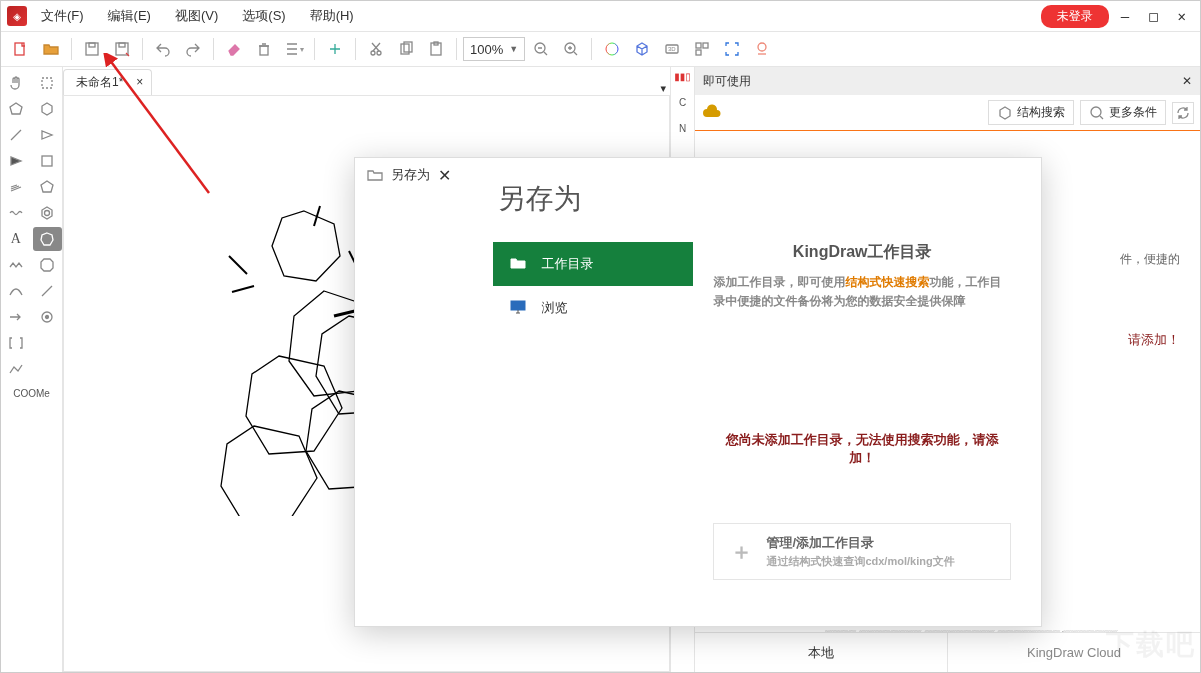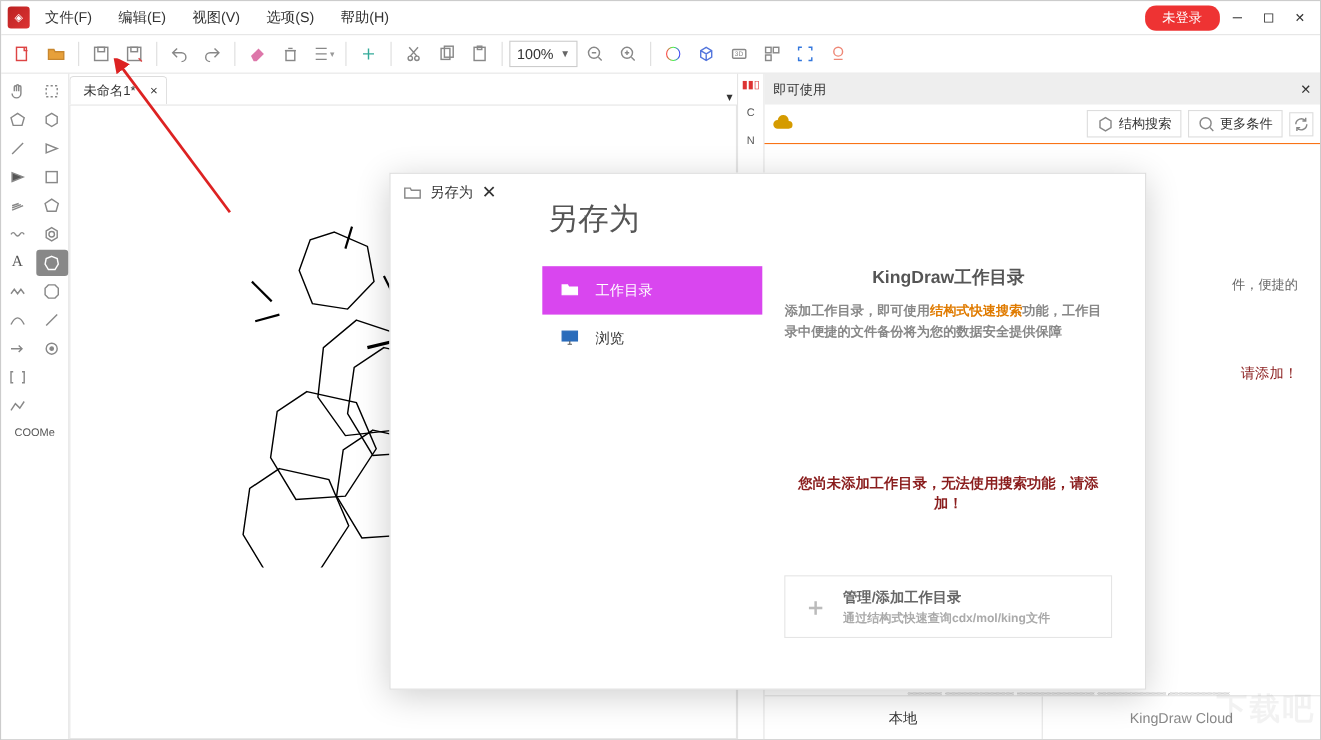--- a/index.html
+++ b/index.html
@@ -61,21 +61,21 @@
 
 
 .modal { position:absolute; left:353px; top:144px; width:688px; height:470px; background:#fff; border:1px solid #ddd; box-shadow:0 6px 30px rgba(0,0,0,.2); z-index:20; display:flex; flex-direction:row;margin-top:12px; }
 .modal .m-titlebar { height:34px; display:flex; align-items:center; padding:0 12px; gap:8px; }
 .modal .m-titlebar .m-close { margin-left:auto; cursor:pointer; font-size:16px; }
 .modal .m-body { flex:1; display:flex; flex-direction:column; padding:22px 30px 18px 30px; }
 .modal .big-title { font-size:28px; color:#555; margin-bottom:24px; padding-left:4px; }
 .modal .cols { flex:1; display:flex; gap:20px; }
 .modal .leftcol { width:200px; }
 .modal .opt { height:44px; display:flex; align-items:center; gap:12px; padding:0 14px; cursor:pointer; }
-.modal .opt.active { background:#d946ef; color:#fff; }
+.modal .opt.active { background:#15803d; color:#fff; }
 .modal .opt .oi { width:22px; text-align:center; }
 .modal .rightcol { flex:1; display:flex; flex-direction:column;font-weight:bold; }
 .modal .rc-title { font-size:16px; color:#555; text-align:center; margin-top:0; }
 .modal .rc-desc { font-size:12px; color:#888; text-align:left; margin-top:10px; line-height:1.6; }
 .modal .rc-desc .hl { color:#e07b00; }
 .modal .rc-warn { color:#8a1d1d; text-align:center; margin-top:120px; font-size:13px; }
 .modal .rc-add { margin-top:56px; border:1px solid #e5e5e5; padding:10px 16px; display:flex; align-items:center; gap:14px; cursor:pointer; }
 .modal .rc-add .plus { font-size:22px; color:#bbb; }
 .modal .rc-add .texts .t1 { font-size:13px; color:#666; }
 .modal .rc-add .texts .t2 { font-size:11px; color:#aaa; margin-top:2px; }

